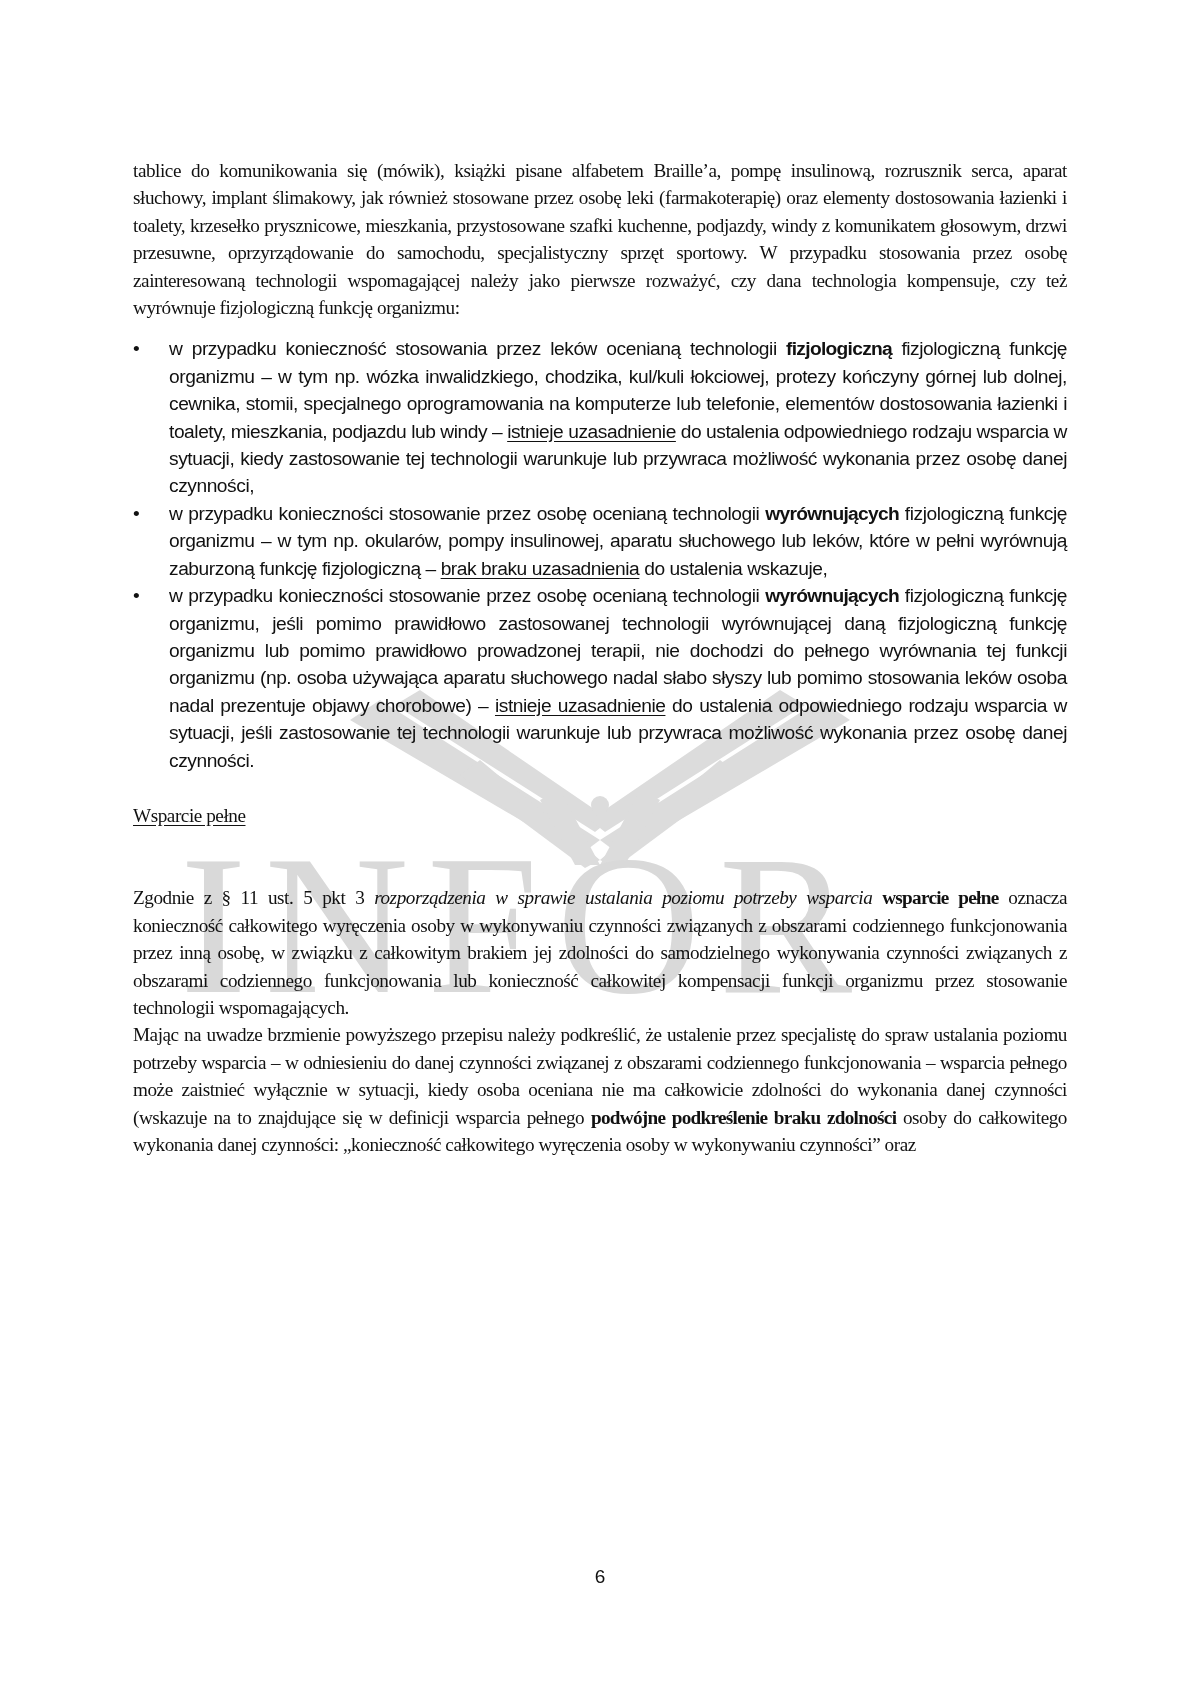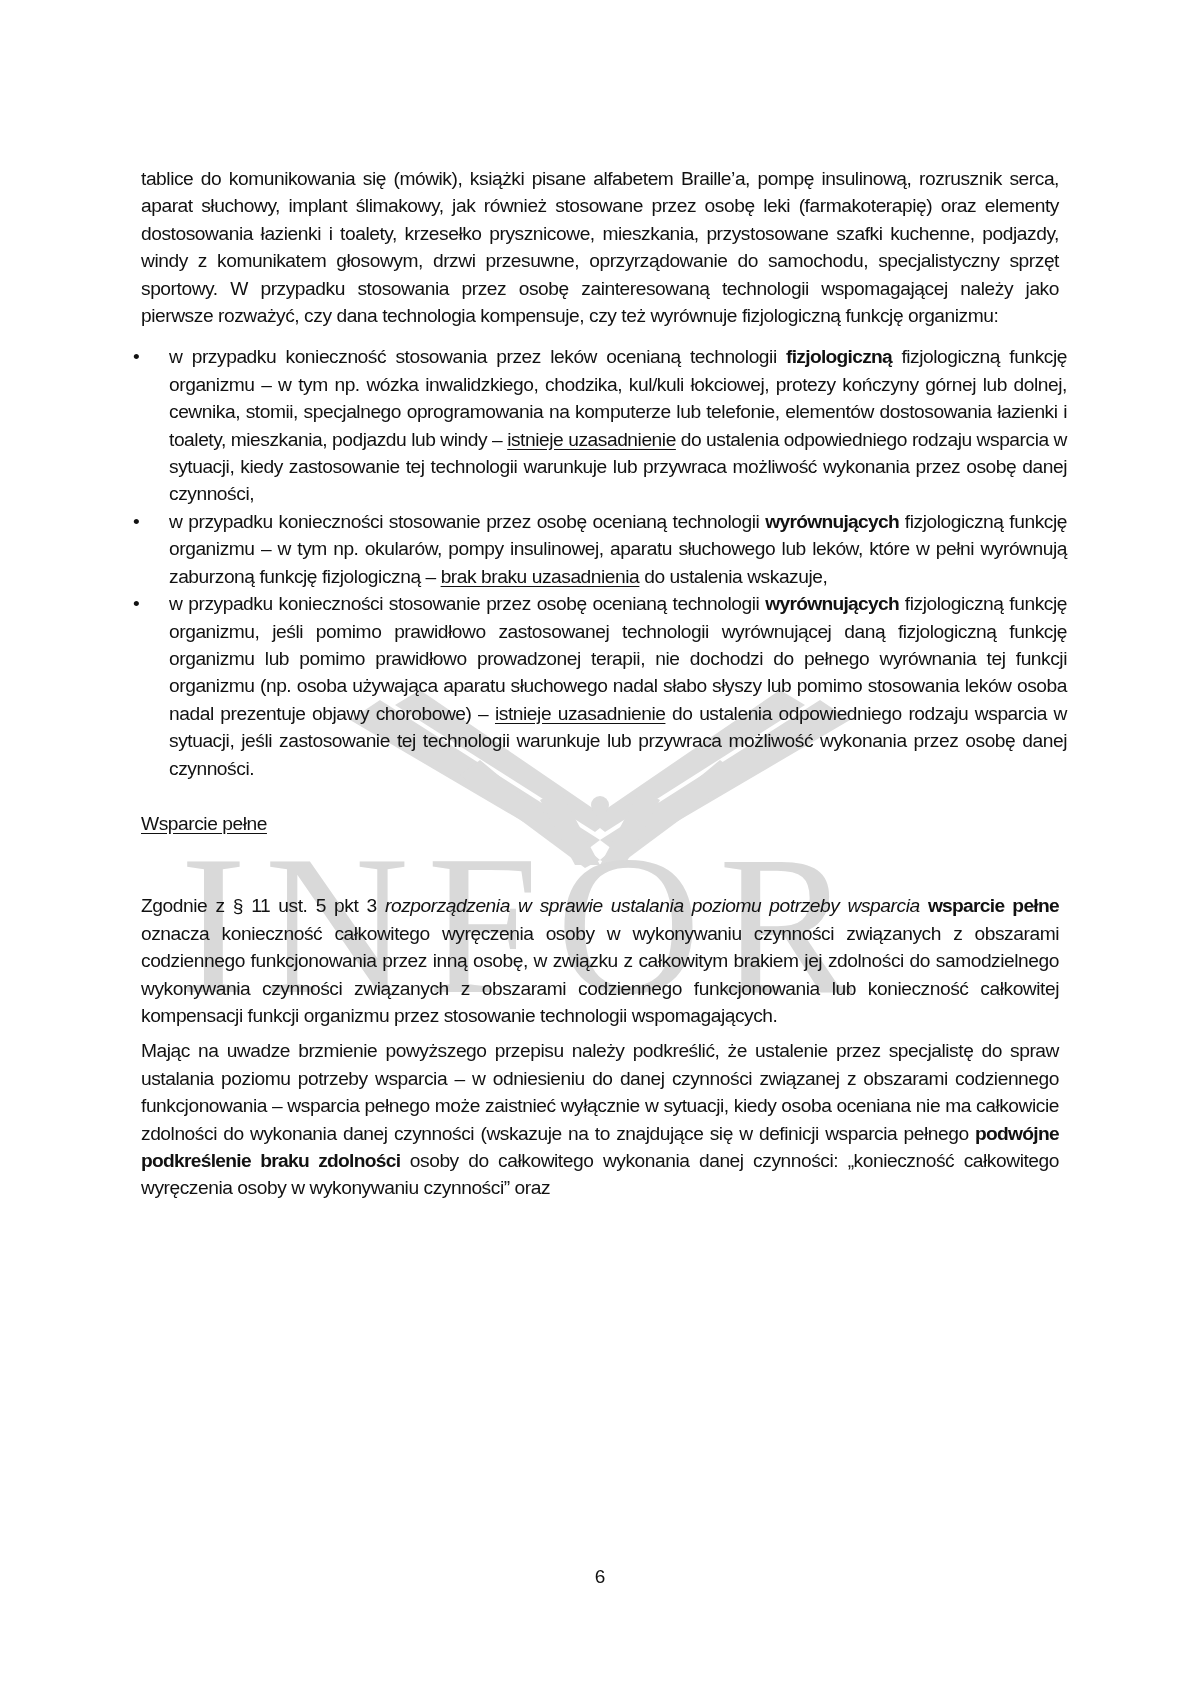--- a/index.html
+++ b/index.html
@@ -14,21 +14,21 @@
   .watermark-text {
     position: absolute; left: 0; top: 150px; width: 840px; text-align: left;
     font-family: "Liberation Serif", serif; font-size: 200px; line-height: 170px;
     color: #d9d9d9; letter-spacing: 18px;
   }
   .content {
     position: absolute; left: 133px; top: 157px; width: 934px; z-index: 1;
     font-family: "Liberation Sans", sans-serif; font-size: 19.2px; line-height: 27.4px;
     color: #111; letter-spacing: -0.45px; word-spacing: 0px;
   }
-  p { margin: 8px; text-align: justify; }
+  p { margin: 0; text-align: justify; font-family: Liberation Serif, serif; }
   .lastline-left { text-align: justify; text-align-last: left; }
   ul.bullets { list-style: none; margin: 14px 0 0 0; padding: 0; }
   ul.bullets li { position: relative; padding-left: 36px; text-align: justify; }
   ul.bullets li .bullet {
     position: absolute; left: 0; top: 0; width: 20px; text-align: left;
   }
   .u { text-decoration: underline; text-underline-offset: 3px; }
   .b { font-weight: bold; letter-spacing: -0.7px; }
   .sb { font-weight: bold; letter-spacing: -0.7px; }
   .i { font-style: italic; }

